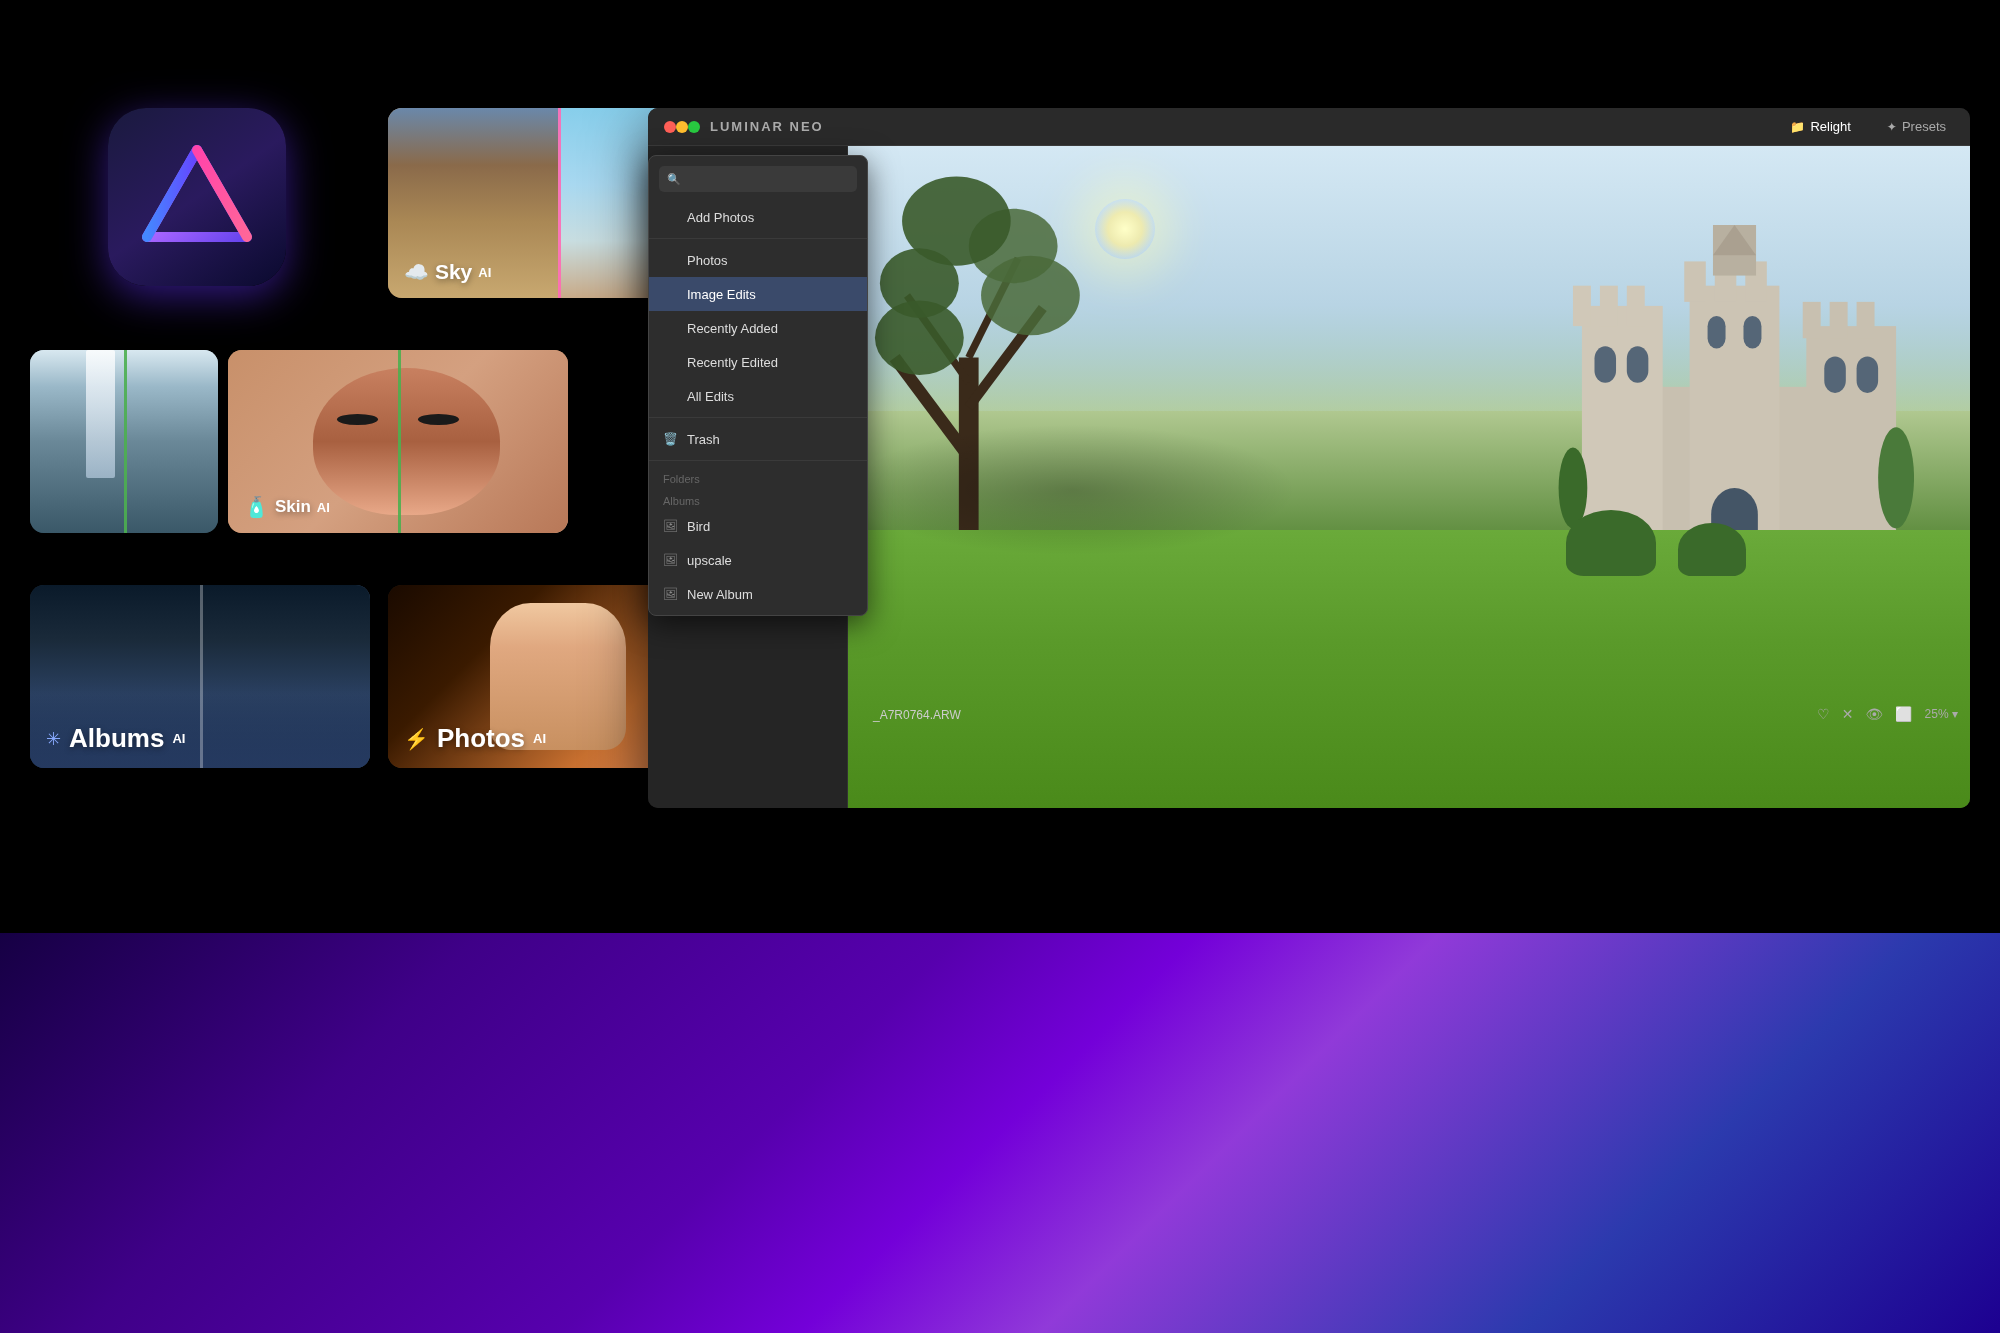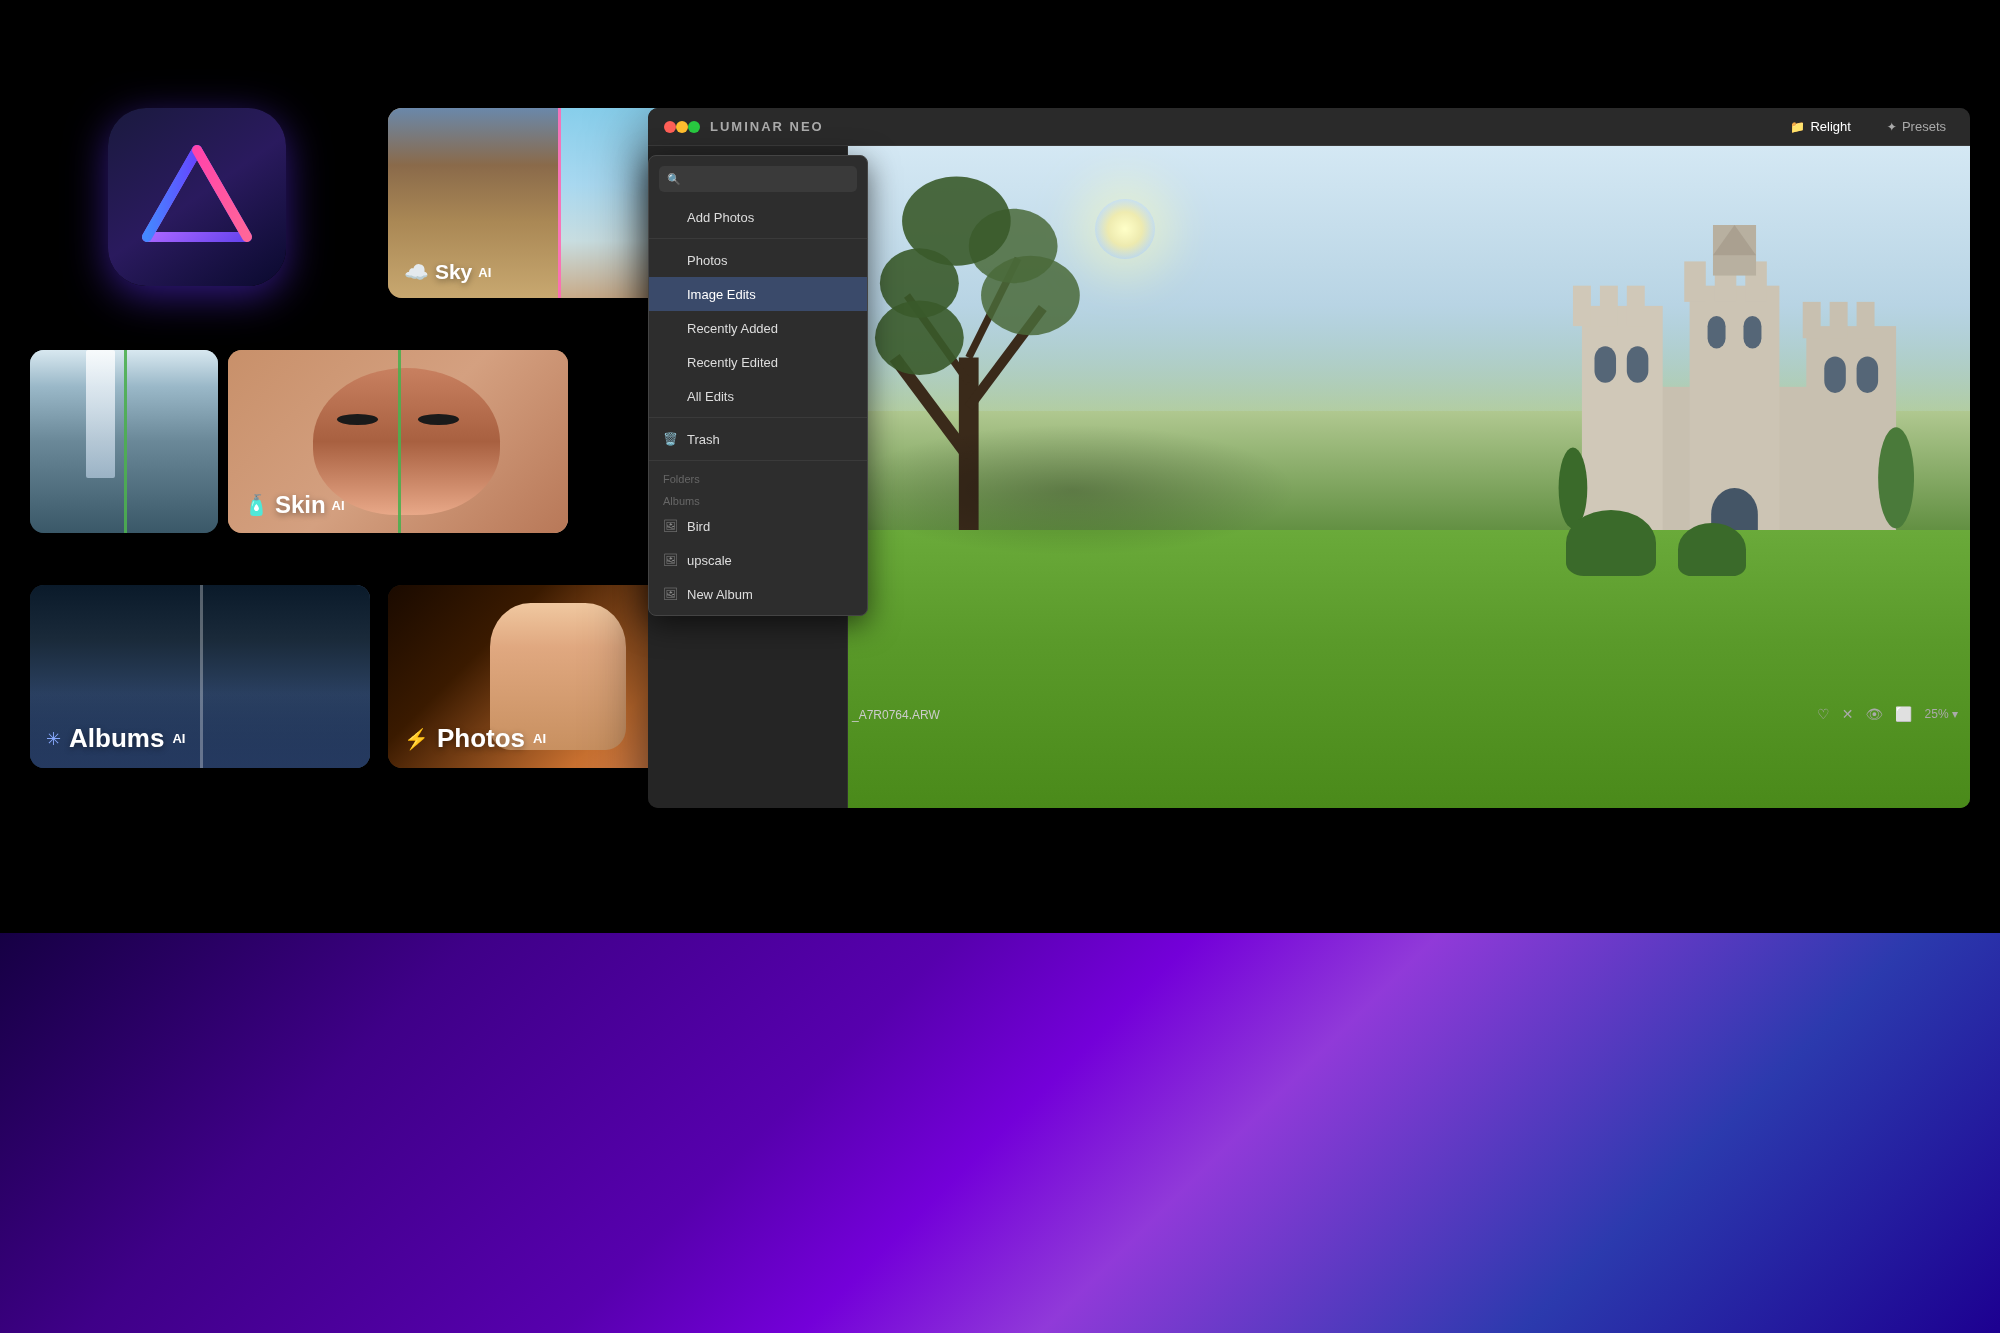--- a/index.html
+++ b/index.html
@@ -144,21 +144,21 @@
       display: flex;
       align-items: center;
       gap: 6px;
     }
 
     .card-skin-label .lotion-icon {
       font-size: 20px;
     }
 
     .card-skin-label .label-text {
-      font-size: 24px;
+      font-size: 17px;
       font-weight: 700;
       color: white;
       text-shadow: 0 2px 6px rgba(0,0,0,0.4);
     }
 
     .card-skin-label .ai-sup {
       font-size: 13px;
       font-weight: 600;
       color: white;
       vertical-align: super;
@@ -407,21 +407,21 @@
     .main-area {
       flex: 1;
       position: relative;
       overflow: hidden;
       background: #1a1a1a;
     }
 
     .filename {
       position: absolute;
       bottom: 86px;
-      left: 4px;
+      left: 25px;
       color: #ccc;
       font-size: 12px;
     }
 
     .bottom-controls {
       position: absolute;
       bottom: 86px;
       right: 12px;
       display: flex;
       align-items: center;

